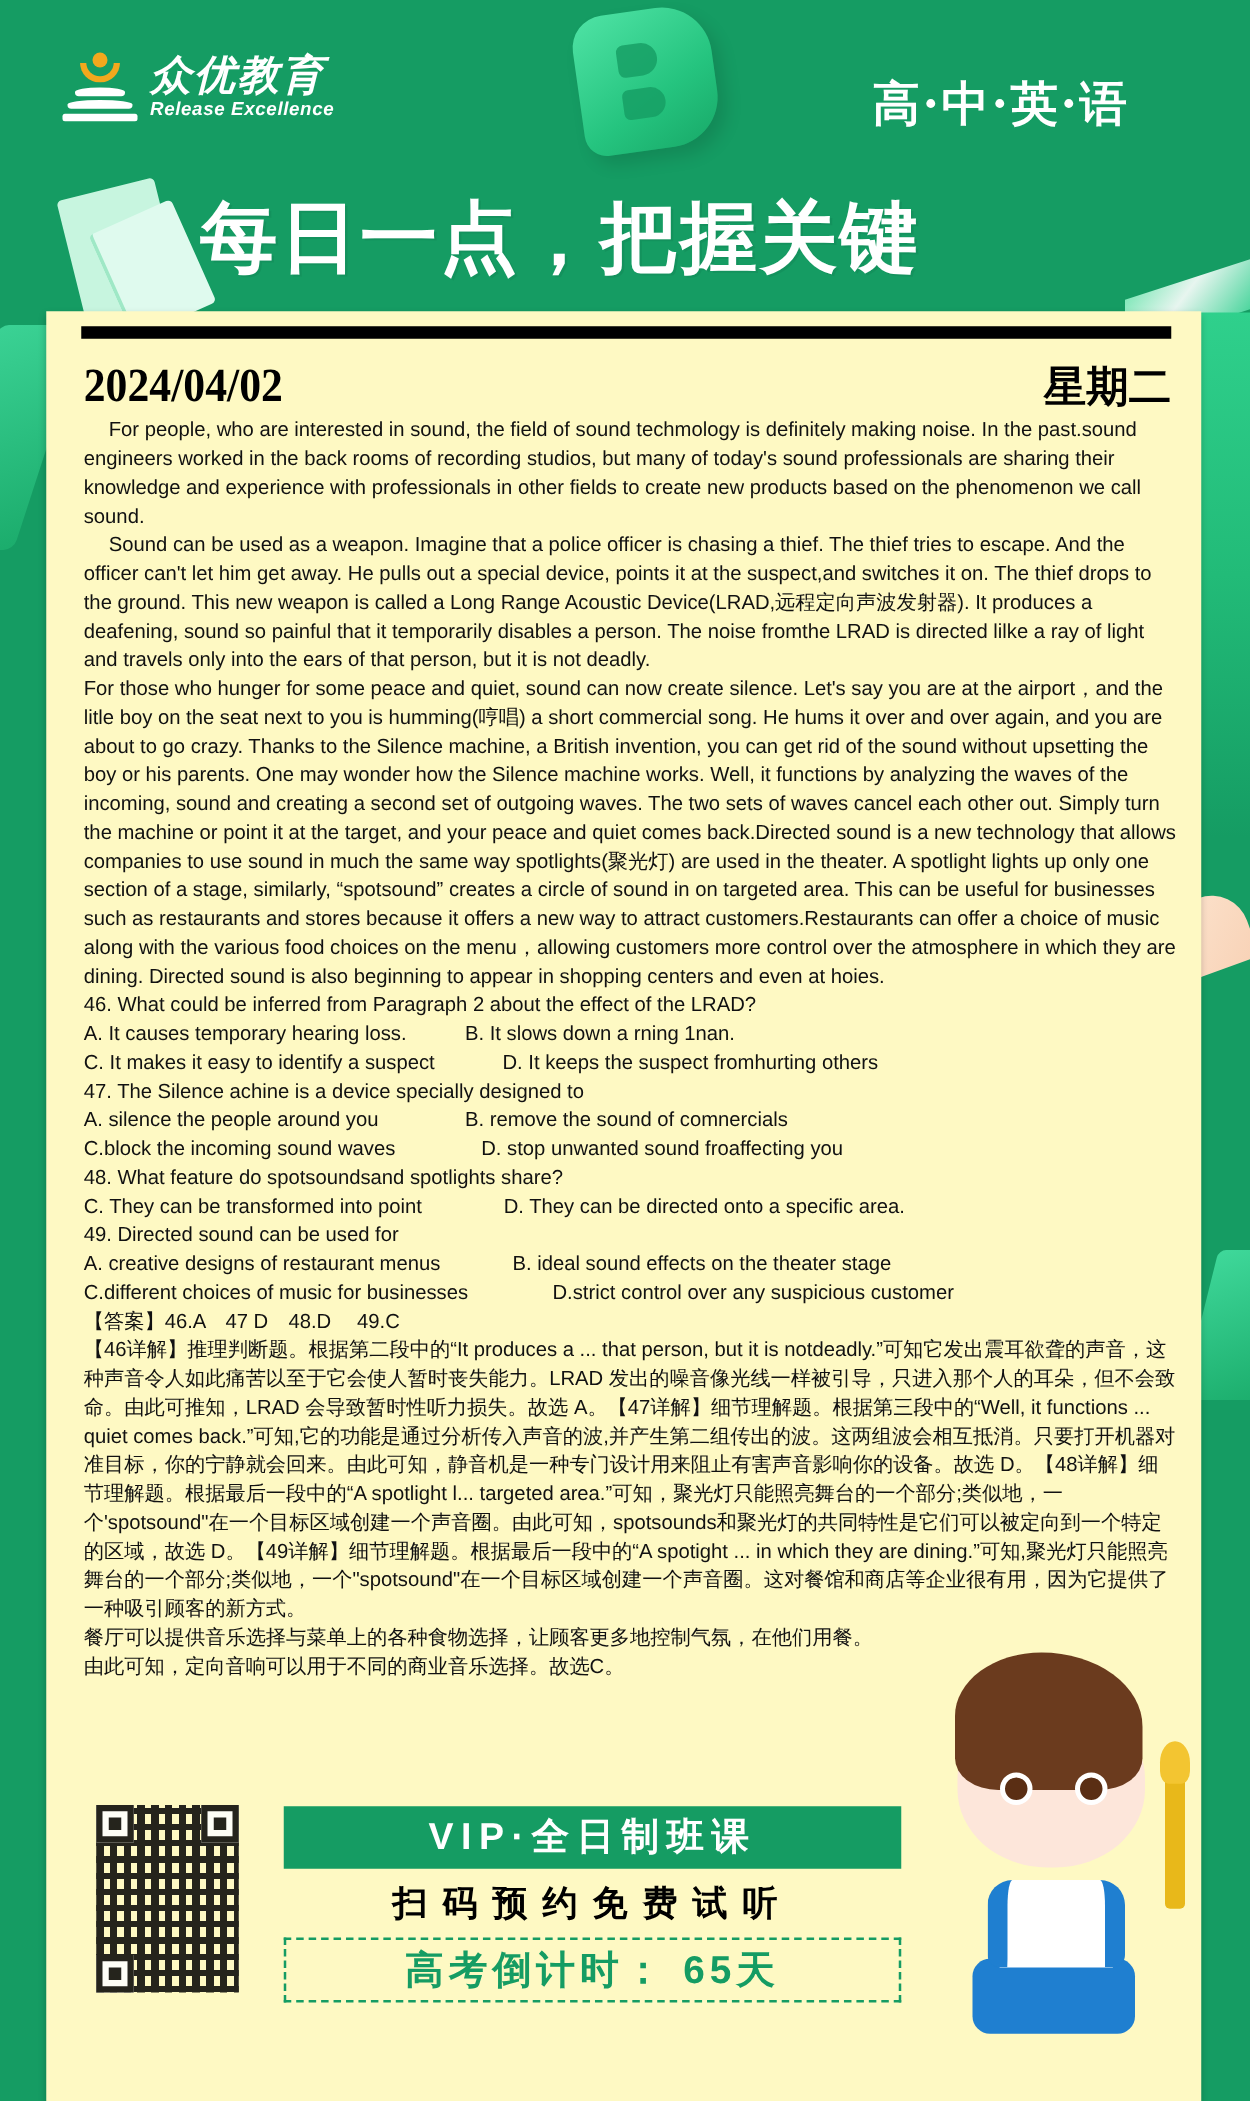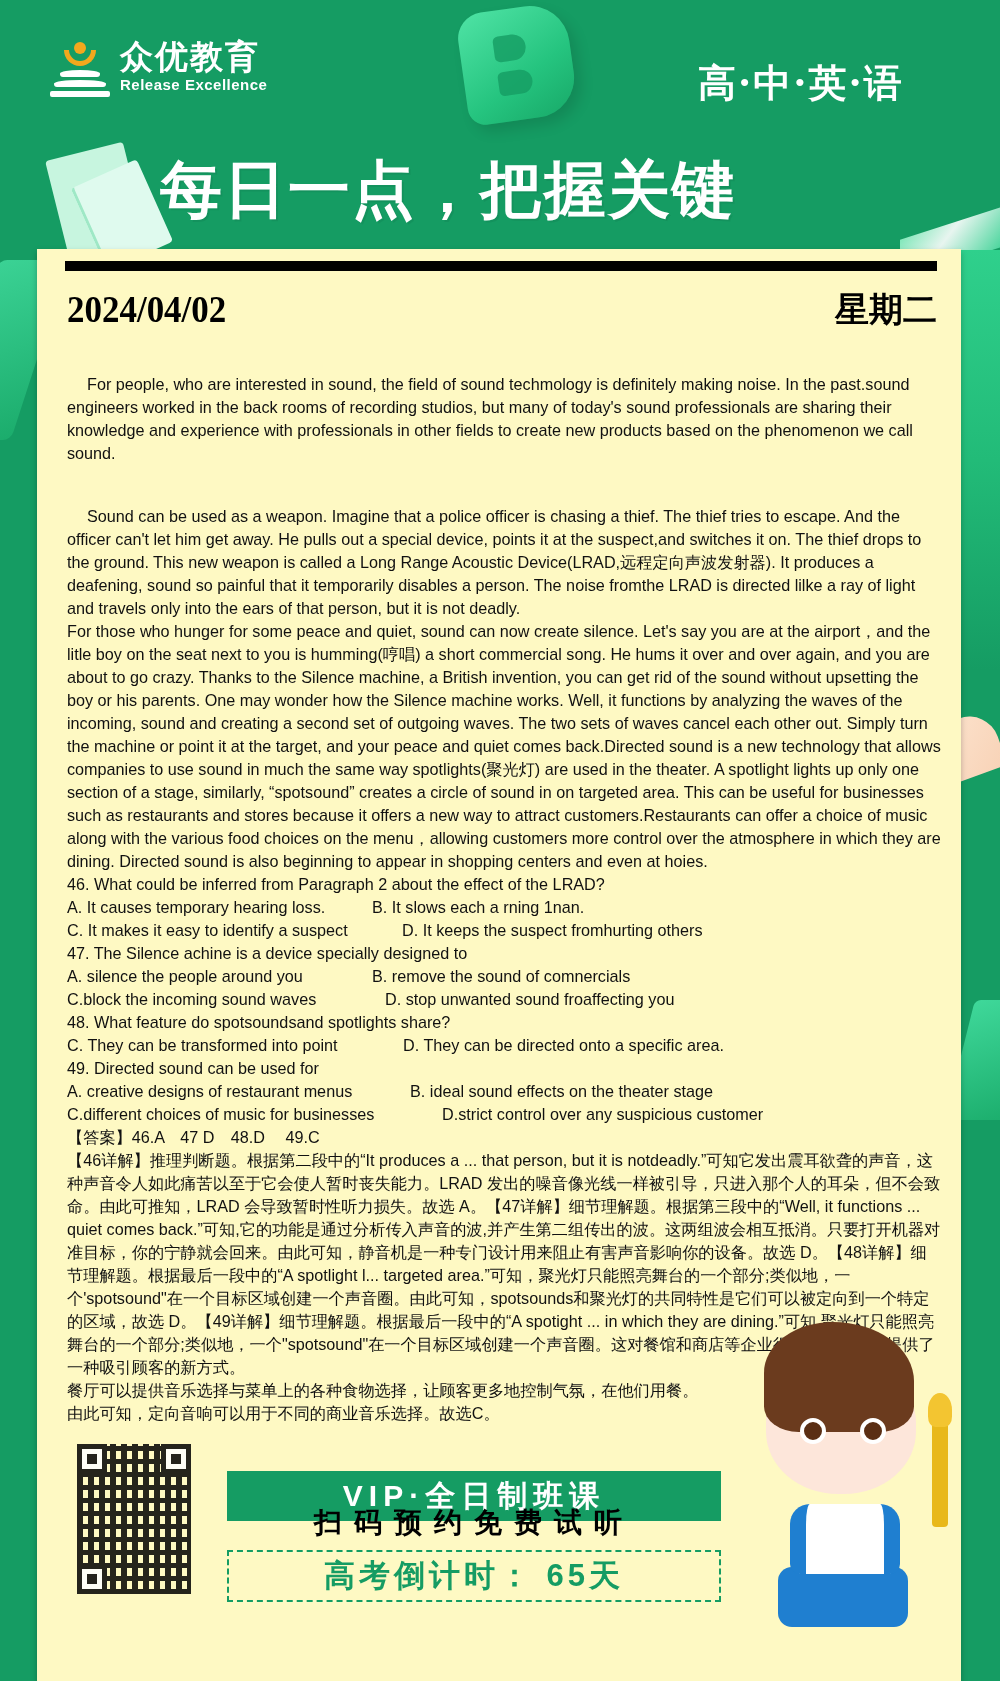--- a/index.html
+++ b/index.html
@@ -54,21 +54,21 @@
     background: #dffaee; transform: rotate(-24deg); border-radius: 4px;
     border-left: 3px solid #9fe8c6;
   }
   .deco-paper-right {
     left: 920px; top: 720px; width: 80px; height: 60px;
     background: linear-gradient(135deg, #fde7d3, #f8d2b6);
     transform: rotate(-20deg); border-radius: 10px 30px 8px 30px;
   }
 
   
-  .logo { position: absolute; left: 52px; top: 38px; display: flex; align-items: flex-start; }
+  .logo { position: absolute; left: 52px; top: 38px; display: flex; align-items: center; font-style: italic; }
   .logo-mark { width: 56px; height: 62px; position: relative; margin-right: 12px; }
   .logo-mark .dot { position: absolute; left: 22px; top: 4px; width: 12px; height: 12px; border-radius: 50%; background: #f2a81d; }
   .logo-mark .arc1 { position: absolute; left: 12px; top: 12px; width: 32px; height: 16px; border: 5px solid #f2a81d; border-top: none; border-radius: 0 0 20px 20px; }
   .logo-mark .bar { position: absolute; height: 7px; background: #fff; border-radius: 50% 50% 3px 3px; }
   .logo-text .cn { color: #fff; font-size: 33px; font-weight: bold; letter-spacing: 2px; line-height: 38px; }
   .logo-text .en { color: #fff; font-size: 15px; font-weight: bold; line-height: 18px; letter-spacing: 0.5px; }
   .subject {
     position: absolute; left: 698px; top: 58px;
     color: #fff; font-family: "DejaVu Serif", serif; font-size: 38px; font-weight: bold;
     letter-spacing: 2px;
@@ -93,38 +93,38 @@
   }
   .weekday {
     position: absolute; right: 24px; top: 38px;
     font-family: "DejaVu Serif", serif; font-size: 34px; font-weight: bold; color: #000;
   }
   .article {
     position: absolute; left: 30px; top: 84px; width: 874px;
     font-size: 16.2px; line-height: 23px; color: #111;
   }
   .article p { margin: 0; }
-  .article .indent { text-indent: 20px; margin-top: 40px; }
+  .article .indent { text-indent: 20px; }
   .article .line { white-space: nowrap; }
   .opt { display: inline-block; }
 
   
   .qr {
     position: absolute; left: 40px; top: 1195px; width: 114px; height: 150px;
     background:
       repeating-linear-gradient(90deg, #000 0 6px, transparent 6px 11px),
       repeating-linear-gradient(0deg, #000 0 5px, transparent 5px 13px);
     opacity: 0.85;
   }
   .qr .finder { position: absolute; width: 30px; height: 30px; border: 5px solid #000; background: #fff; }
   .qr .finder::after { content: ""; position: absolute; left: 5px; top: 5px; width: 10px; height: 10px; background: #000; }
   .vip-banner {
     position: absolute; left: 190px; top: 1196px; width: 494px; height: 50px;
     background: #159c63; color: #fff; text-align: center;
-    font-size: 30px; font-weight: bold; line-height: 50px; letter-spacing: 6px; margin-top: 26px;
+    font-size: 30px; font-weight: bold; line-height: 50px; letter-spacing: 6px;
   }
   .scan-text {
     position: absolute; left: 190px; top: 1255px; width: 494px; text-align: center;
     font-size: 28px; font-weight: 900; color: #000; letter-spacing: 12px;
   }
   .countdown {
     position: absolute; left: 190px; top: 1301px; width: 494px; height: 52px;
     border: 2px dashed #159c63; text-align: center;
     font-size: 31px; font-weight: 700; color: #159c63; line-height: 48px; letter-spacing: 4px;
   }
@@ -172,21 +172,21 @@
   <div class="date">2024/04/02</div>
   <div class="weekday">星期二</div>
 
   <div class="article">
     <p class="indent">For people, who are interested in sound, the field of sound techmology is definitely making noise. In the past.sound engineers worked in the back rooms of recording studios, but many of today's sound professionals are sharing their knowledge and experience with professionals in other fields to create new products based on the phenomenon we call sound.</p>
     <p class="indent">Sound can be used as a weapon. Imagine that a police officer is chasing a thief. The thief tries to escape. And the officer can't let him get away. He pulls out a special device, points it at the suspect,and switches it on. The thief drops to the ground. This new weapon is called a Long Range Acoustic Device(LRAD,远程定向声波发射器). It produces a deafening, sound so painful that it temporarily disables a person. The noise fromthe LRAD is directed lilke a ray of light and travels only into the ears of that person, but it is not deadly.</p>
     <p>For those who hunger for some peace and quiet, sound can now create silence. Let's say you are at the airport，and the litle boy on the seat next to you is humming(哼唱) a short commercial song. He hums it over and over again, and you are about to go crazy. Thanks to the Silence machine, a British invention, you can get rid of the sound without upsetting the boy or his parents. One may wonder how the Silence machine works. Well, it functions by analyzing the waves of the incoming, sound and creating a second set of outgoing waves. The two sets of waves cancel each other out. Simply turn the machine or point it at the target, and your peace and quiet comes back.Directed sound is a new technology that allows companies to use sound in much the same way spotlights(聚光灯) are used in the theater. A spotlight lights up only one section of a stage, similarly, “spotsound” creates a circle of sound in on targeted area. This can be useful for businesses such as restaurants and stores because it offers a new way to attract customers.Restaurants can offer a choice of music along with the various food choices on the menu，allowing customers more control over the atmosphere in which they are dining. Directed sound is also beginning to appear in shopping centers and even at hoies.</p>
 
     <div>
       <p>46. What could be inferred from Paragraph 2 about the effect of the LRAD?</p>
-      <p class="line"><span class="opt" style="width:305px">A. It causes temporary hearing loss.</span><span class="opt">B. It slows each a rning 1nan.</span></p>
+      <p class="line"><span class="opt" style="width:305px">A. It causes temporary hearing loss.</span><span class="opt">B. It slows down a rning 1nan.</span></p>
       <p class="line"><span class="opt" style="width:335px">C. It makes it easy to identify a suspect</span><span class="opt">D. It keeps the suspect fromhurting others</span></p>
     </div>
     <div>
       <p>47. The Silence achine is a device specially designed to</p>
       <p class="line"><span class="opt" style="width:305px">A. silence the people around you</span><span class="opt">B. remove the sound of comnercials</span></p>
       <p class="line"><span class="opt" style="width:318px">C.block the incoming sound waves</span><span class="opt">D. stop unwanted sound froaffecting you</span></p>
     </div>
     <div>
       <p>48. What feature do spotsoundsand spotlights share?</p>
       <p class="line"><span class="opt" style="width:336px">C. They can be transformed into point</span><span class="opt">D. They can be directed onto a specific area.</span></p>

